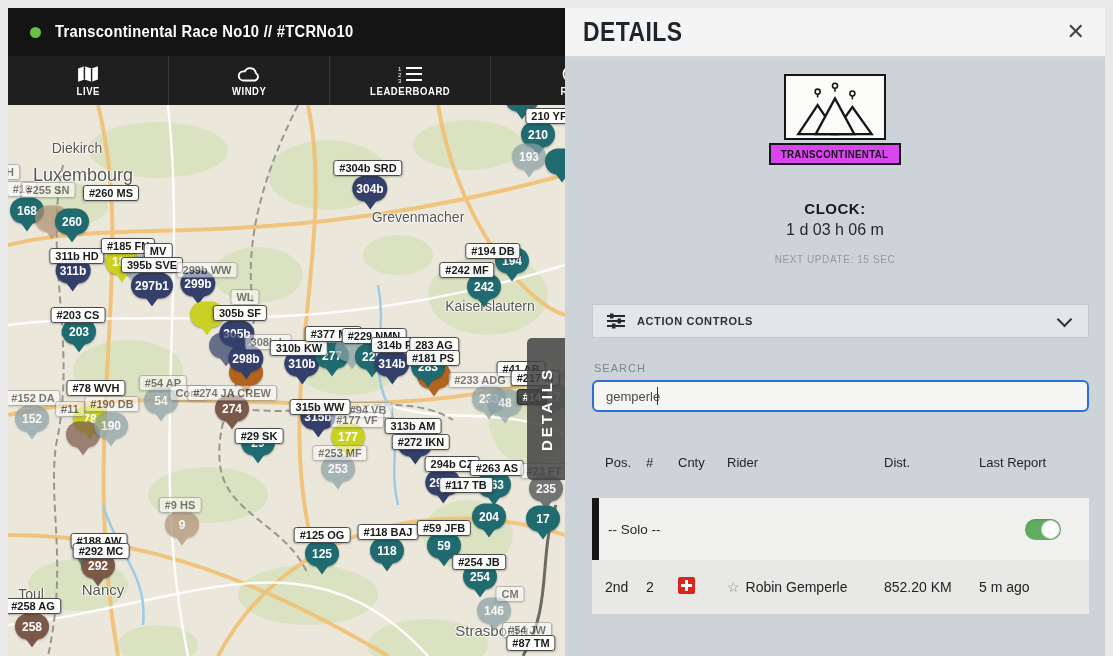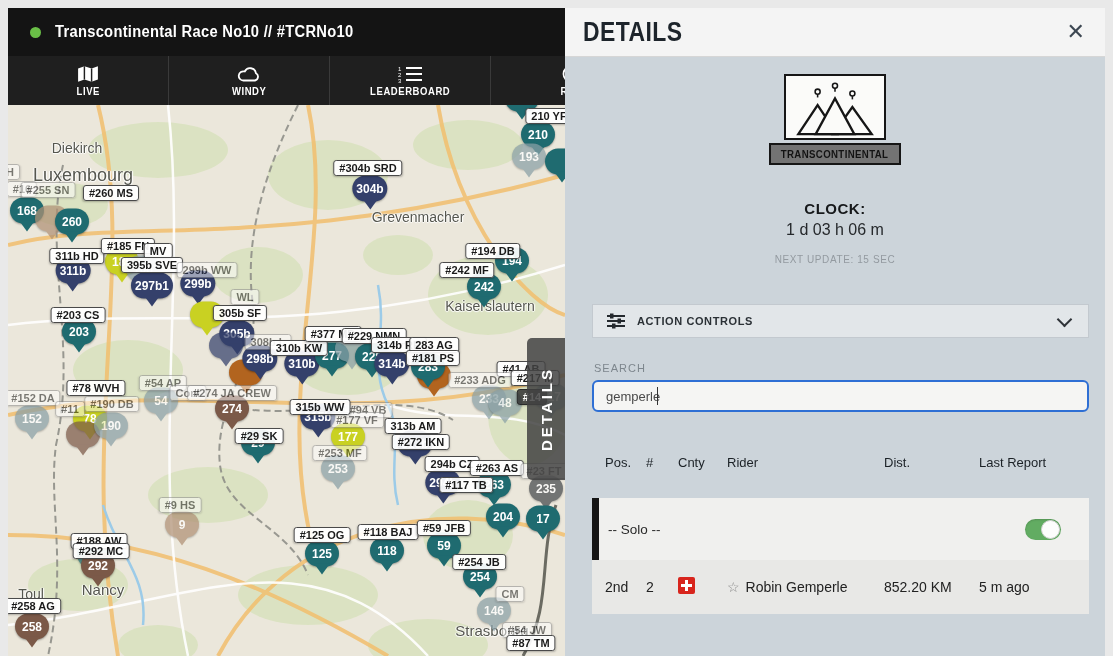--- a/index.html
+++ b/index.html
@@ -42,21 +42,21 @@
 
   
   #details-panel{position:absolute;left:565px;top:8px;width:540px;height:648px;background:#ccd4da;}
   .panel-header{position:absolute;left:0;top:0;width:540px;height:48px;background:#f4f4f4;border-bottom:1px solid #d6d6d6;
                 display:flex;align-items:center;justify-content:space-between;}
   .panel-title{font-size:27px;font-weight:bold;color:#1d242b;margin-left:18px;transform:scaleX(.85);transform-origin:left center;letter-spacing:.5px;}
   .close-btn{margin-right:16px;font-size:22px;color:#3d4752;cursor:pointer;line-height:1;background:none;border:none;padding:2px 4px;font-family:inherit;}
 
   .logo-wrap{position:absolute;left:0;top:66px;width:540px;display:flex;flex-direction:column;align-items:center;}
   .logo-box{width:98px;height:62px;background:#fbfbf9;border:2px solid #161616;display:flex;align-items:flex-end;justify-content:center;}
-  .logo-textbox{margin-top:3px;background:#737373;border:2px solid #161616;padding:3px 5px;}
+  .logo-textbox{margin-top:3px;background:#d946ef;border:2px solid #161616;padding:3px 5px;}
   .logo-textbox span{display:block;font-size:10.5px;font-weight:bold;letter-spacing:.4px;color:#131313;transform:scaleX(.92);white-space:nowrap;}
 
   .clock-label{position:absolute;left:0;top:192px;width:540px;text-align:center;font-size:15px;font-weight:bold;color:#16181a;letter-spacing:.5px;}
   .clock-value{position:absolute;left:0;top:213px;width:540px;text-align:center;font-size:16px;color:#26292c;}
   .clock-next{position:absolute;left:0;top:246px;width:540px;text-align:center;font-size:10px;color:#939aa0;letter-spacing:.6px;}
 
   .action-bar{position:absolute;left:27px;top:296px;width:497px;height:34px;background:#e2e6e9;border:1px solid #c3c9cf;
               box-sizing:border-box;display:flex;align-items:center;cursor:pointer;}
   .action-bar .tune{margin:0 12px 0 14px;display:flex;}
   .action-label{font-size:11px;font-weight:bold;color:#2b3136;letter-spacing:.6px;flex:1;}
@@ -264,21 +264,21 @@
             <span class="tail" style="border-top-color: rgb(52, 64, 107);"></span>
           </div>
           <div class="pin faded" style="left: 218px; top: 252px;">
             <span class="bulb" style="background: rgb(52, 64, 107);"></span>
             <span class="tail" style="border-top-color: rgb(52, 64, 107);"></span>
           </div>
           <div class="pin" style="left: 238px; top: 279px;">
             <span class="bulb" style="background: rgb(178, 100, 31);"></span>
             <span class="tail" style="border-top-color: rgb(178, 100, 31);"></span>
           </div>
-          <div class="pin" style="left: 252px; top: 265px;">
+          <div class="pin" style="left: 238px; top: 265px;">
             <span class="bulb" style="background: rgb(52, 64, 107);">298b</span>
             <span class="tail" style="border-top-color: rgb(52, 64, 107);"></span>
           </div>
           <div class="pin" style="left: 294px; top: 270px;">
             <span class="bulb" style="background: rgb(52, 64, 107);">310b</span>
             <span class="tail" style="border-top-color: rgb(52, 64, 107);"></span>
           </div>
           <div class="pin" style="left: 324px; top: 262px;">
             <span class="bulb" style="background: rgb(31, 107, 112);">277</span>
             <span class="tail" style="border-top-color: rgb(31, 107, 112);"></span>
@@ -380,21 +380,21 @@
             <span class="tail" style="border-top-color: rgb(31, 107, 112);"></span>
           </div>
           <div class="pin faded" style="left: 538px; top: 395px;">
             <span class="bulb" style="background: rgb(68, 72, 76);">235</span>
             <span class="tail" style="border-top-color: rgb(68, 72, 76);"></span>
           </div>
           <div class="pin" style="left: 535px; top: 425px;">
             <span class="bulb" style="background: rgb(31, 107, 112);">17</span>
             <span class="tail" style="border-top-color: rgb(31, 107, 112);"></span>
           </div>
-          <div class="pin" style="left: 481px; top: 423px; margin-left: 14px;">
+          <div class="pin" style="left: 481px; top: 423px;">
             <span class="bulb" style="background: rgb(31, 107, 112);">204</span>
             <span class="tail" style="border-top-color: rgb(31, 107, 112);"></span>
           </div>
           <div class="pin" style="left: 436px; top: 452px;">
             <span class="bulb" style="background: rgb(31, 107, 112);">59</span>
             <span class="tail" style="border-top-color: rgb(31, 107, 112);"></span>
           </div>
           <div class="pin" style="left: 472px; top: 483px;">
             <span class="bulb" style="background: rgb(31, 107, 112);">254</span>
             <span class="tail" style="border-top-color: rgb(31, 107, 112);"></span>

